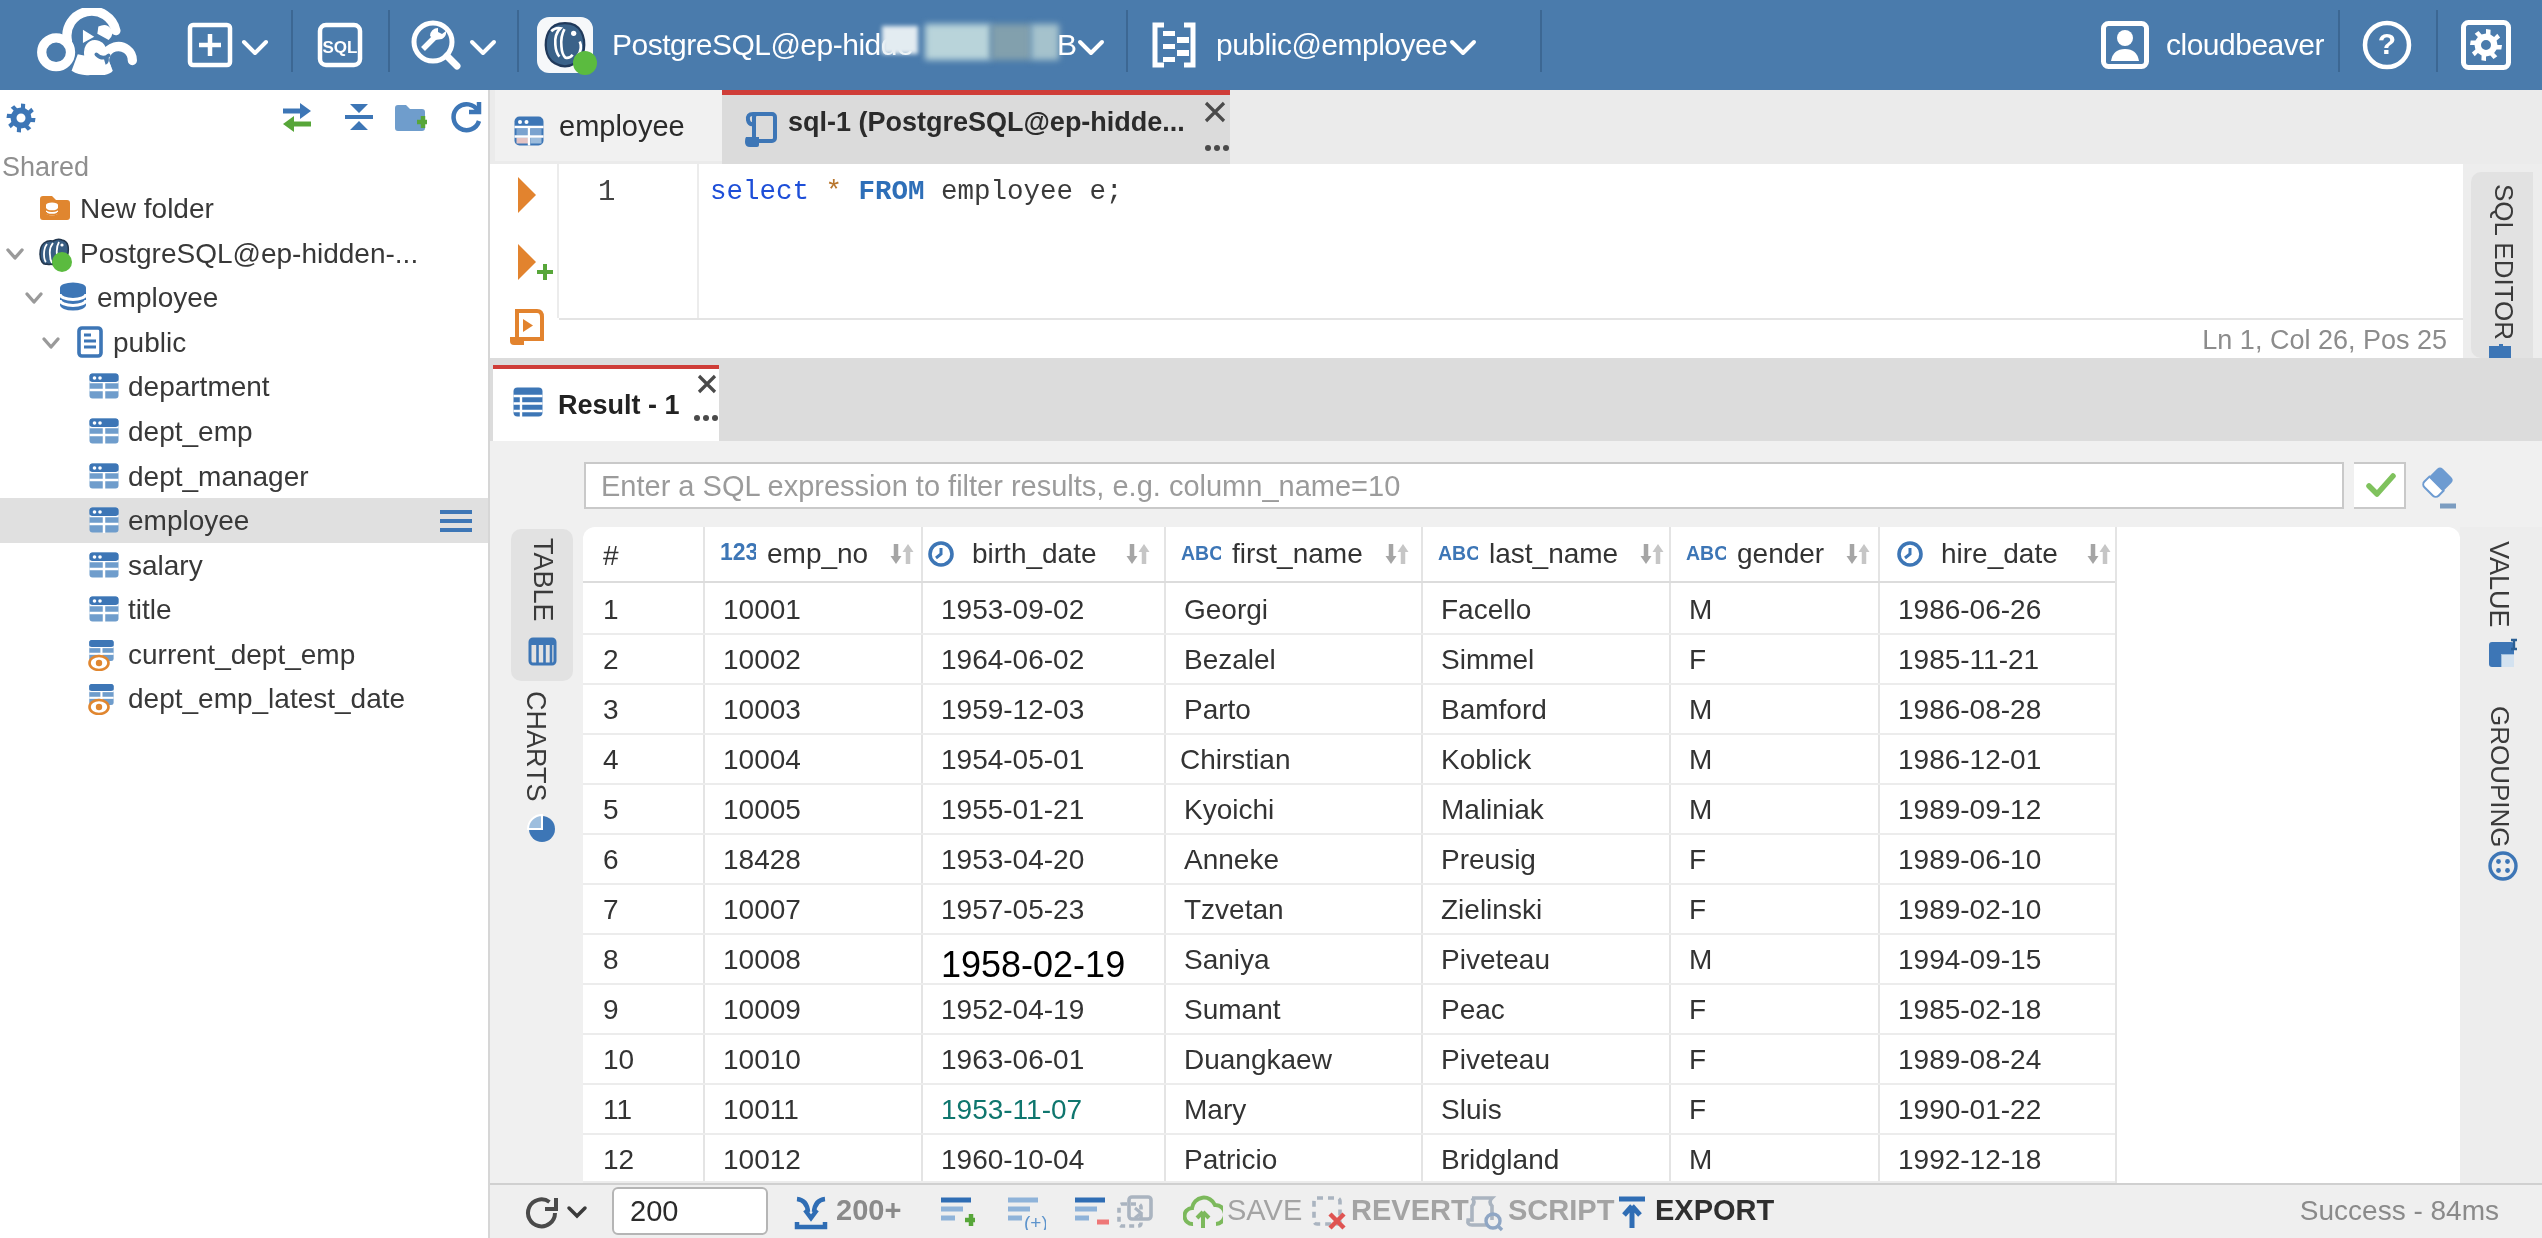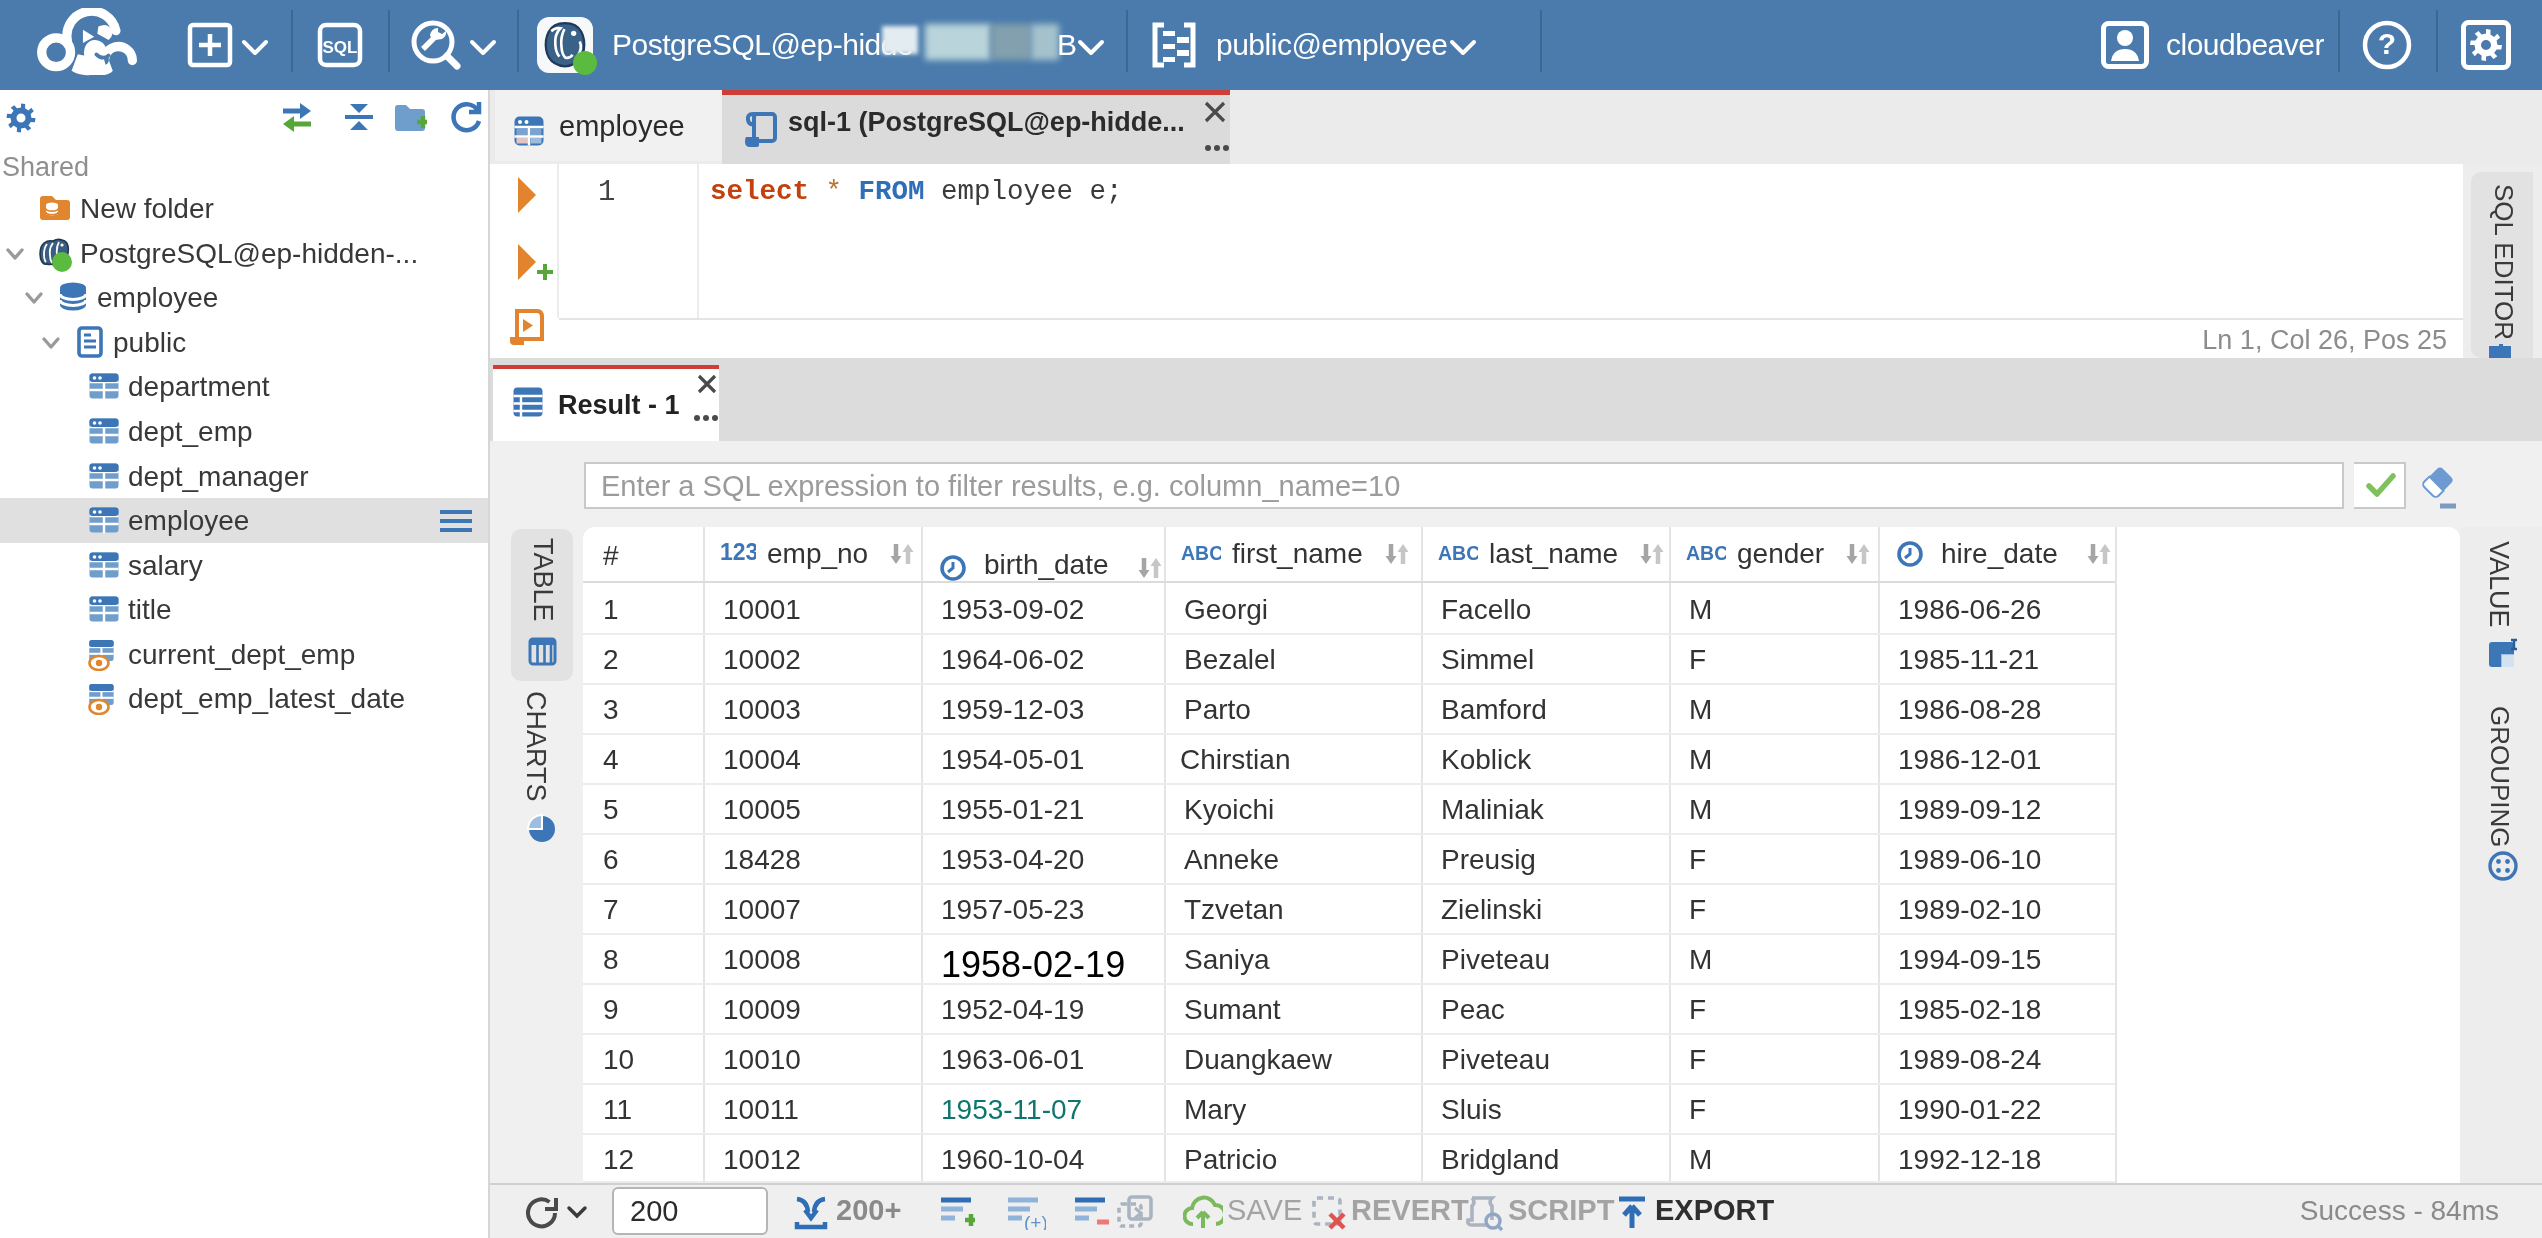--- a/index.html
+++ b/index.html
@@ -331,21 +331,21 @@
 <svg class="abs" style="left:46px;top:99px" width="18" height="18" viewBox="0 0 18 18">
         <path d="M9 1 V17 M1 9 H17" stroke="#57a639" stroke-width="4"></path>
       </svg>
 <svg class="abs" style="left:17px;top:143px" width="40" height="40" viewBox="0 0 40 40">
         <path d="M10 4 H30 q5 0 5 6 V32 H10 z" fill="none" stroke="#e2832e" stroke-width="4"></path>
         <path d="M16 12 L26 18.5 L16 25 z" fill="#e2832e"></path>
         <path d="M3 30 h14 v8 H7 q-4 0 -4 -4 z" fill="#e2832e"></path>
       </svg>
 <div class="abs" style="left:207px;top:0;width:2px;height:154px;background:#ececec"></div>
 <div class="abs mono" style="left:108px;top:12px;width:22px;font-size:29px;color:#444">1</div>
-<div class="abs mono" style="left:220px;top:12px;font-size:27.5px;white-space:pre"><span style="color:#c2410c;font-weight:bold">select</span><span style="color:#3a3a3a"> </span><span style="color:#b8762d">*</span><span style="color:#3a3a3a"> </span><span style="color:#2e6fb8;font-weight:bold">FROM</span><span style="color:#3a3a3a"> employee e;</span></div>
+<div class="abs mono" style="left:220px;top:12px;font-size:27.5px;white-space:pre"><span style="color:#1d4ed8;font-weight:normal">select</span><span style="color:#3a3a3a"> </span><span style="color:#b8762d">*</span><span style="color:#3a3a3a"> </span><span style="color:#2e6fb8;font-weight:bold">FROM</span><span style="color:#3a3a3a"> employee e;</span></div>
 <div class="abs" style="left:69px;top:154px;width:1904px;height:40px;border-top:2px solid #e4e4e4">
         <span style="position:absolute;right:16px;top:5px;font-size:27px;color:#8c8c8c">Ln 1, Col 26, Pos 25</span>
       </div>
 </div>
 <div class="abs" style="left:2463px;top:164px;width:79px;height:194px;background:#ededed"></div>
 <div class="abs" style="left:2471px;top:172px;width:62px;height:186px;background:#e2e2e2;border-radius:10px 0 0 10px">
 <div style="position:absolute;left:17px;top:12px;writing-mode:vertical-rl;font-size:26px;color:#3a3a3a;white-space:nowrap">SQL EDITOR</div>
 <svg class="abs" style="left:16px;top:172px" width="30" height="14" viewBox="0 0 30 14">
         <rect x="2" y="2" width="22" height="18" fill="#3d76b6"></rect>
         <rect x="12" y="0" width="4" height="8" fill="#3d76b6"></rect>
@@ -428,21 +428,21 @@
           <span style="font-size:28px;color:#333;white-space:nowrap">emp_no</span>
           <span style="display:inline-flex;margin-left:9px">
             <svg width="28" height="26" viewBox="0 0 28 26">
               <path d="M8 3 V17" stroke="#a5a5a5" stroke-width="4.5"></path>
               <path d="M2.5 15 L13.5 15 L8 23 z" fill="#a5a5a5"></path>
               <path d="M20 23 V9" stroke="#c6c6c6" stroke-width="4.5"></path>
               <path d="M14.5 11 L25.5 11 L20 3 z" fill="#c6c6c6"></path>
             </svg>
           </span>
         </div>
-<div class="abs" style="left:338px;top:0;width:243px;height:54px;display:flex;align-items:flex-end;padding-left:19px;gap:18px">
+<div class="abs" style="left:338px;top:0;width:243px;height:54px;display:flex;align-items:center;padding-left:7px;gap:18px">
           <span style="display:inline-flex">
             <svg width="26" height="26" viewBox="0 0 26 26" style="flex:none">
               <circle cx="13" cy="13" r="11" fill="none" stroke="#3d76b6" stroke-width="3.6"></circle>
               <path d="M13 7 V13 L8 17" fill="none" stroke="#3d76b6" stroke-width="3"></path>
             </svg>
           </span>
           <span style="font-size:28px;color:#333;white-space:nowrap">birth_date</span>
           <span style="display:inline-flex;margin-left:9px">
             <svg width="28" height="26" viewBox="0 0 28 26">
               <path d="M8 3 V17" stroke="#a5a5a5" stroke-width="4.5"></path>

